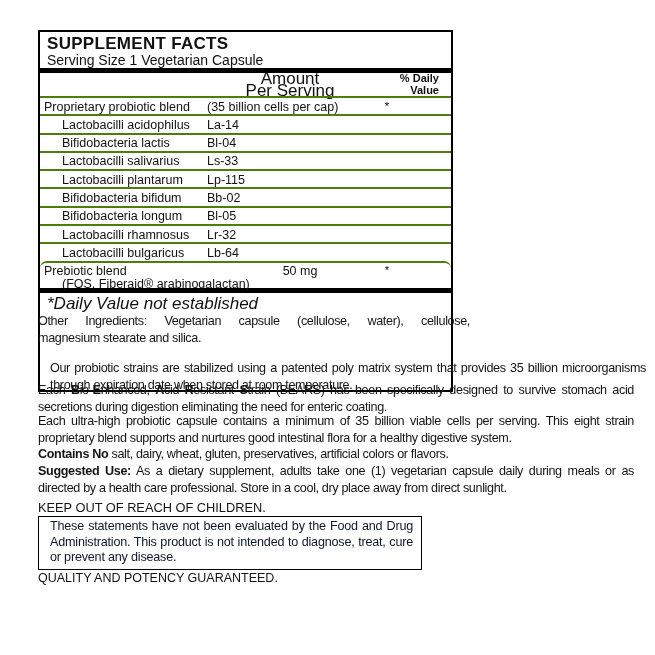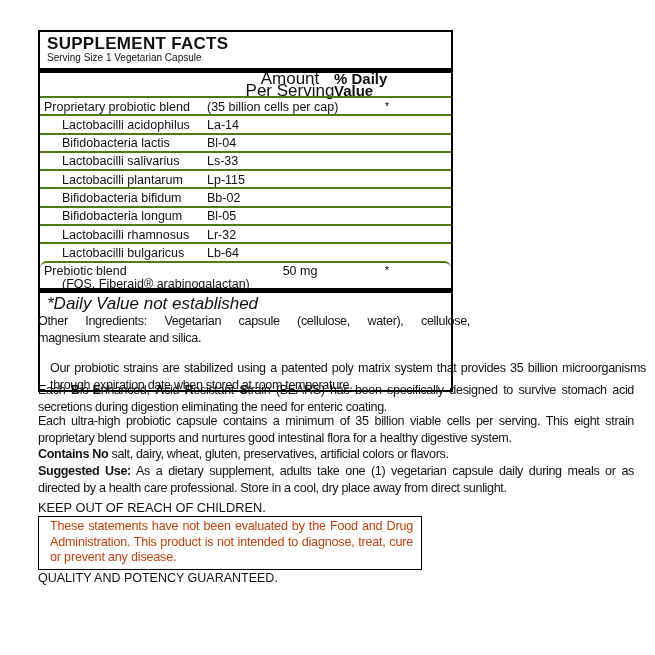--- a/index.html
+++ b/index.html
@@ -5,27 +5,27 @@
   html,body{margin:0;padding:0;background:#ffffff;}
   .page{position:relative;width:655px;height:655px;background:#fff;overflow:hidden;
         font-family:"Liberation Sans","DejaVu Sans",sans-serif;color:#111;}
   .b{font-weight:bold;}
 
   
   .sf-panel{position:absolute;left:38px;top:30px;width:415px;height:362px;
             border:2px solid #000;box-sizing:border-box;background:#fff;}
   .sf-title{position:absolute;left:7px;top:2px;font-size:17px;font-weight:bold;
             letter-spacing:.3px;white-space:nowrap;}
-  .sf-serving{position:absolute;left:7px;top:20px;font-size:10px;white-space:nowrap;}
+  .sf-serving{position:absolute;left:7px;top:20px;font-size:14px;white-space:nowrap;}
   .sf-bar1{position:absolute;left:0;top:36px;width:100%;height:5px;background:#000;}
   .sf-colhead{position:absolute;left:0;top:41px;width:100%;height:23px;}
   .colhead-amount{position:absolute;left:185px;width:130px;text-align:center;
                   font-size:17px;font-weight:normal;line-height:11.5px;}
-  .colhead-dv{position:absolute;left:294px;width:86px;text-align:left;
-              font-size:15px;font-weight:bold;line-height:11.5px;}
+  .colhead-dv{position:absolute;left:313px;width:86px;text-align:right;
+              font-size:11px;font-weight:bold;line-height:11.5px;}
   .sf-rows{position:absolute;left:0;top:64px;width:100%;}
   .sf-row{position:relative;height:18.3px;border-top:2px solid #4d7c0f;box-sizing:border-box;}
   .sf-row.two-line{height:27px;border-radius:7px;}
   .row-name{position:absolute;left:4px;top:1.5px;font-size:12.5px;white-space:nowrap;}
   .row-name.indent{left:22px;}
   .row-sub{position:absolute;left:22px;top:14px;font-size:12.5px;white-space:nowrap;}
   .row-amount{position:absolute;left:167px;top:1.5px;font-size:12.5px;white-space:nowrap;}
   .row-amount.centered{left:200px;width:120px;text-align:center;}
   .row-dv{position:absolute;left:312px;top:1.5px;width:70px;text-align:center;
           font-size:11.5px;}
@@ -40,21 +40,21 @@
   .just-all{text-align:justify;text-align-last:justify;}
   .p-other{top:313px;width:432px;}
   .p-stabilized{top:360px;margin-left:12px;}
   .p-bears{top:382px;}
   .p-ultra{top:413px;}
   .p-contains{top:446px;}
   .p-suggested{top:463px;}
   .p-keepout{top:499px;letter-spacing:0;font-size:12.8px;}
   .disclaimer-box{position:absolute;left:38px;top:516px;width:384px;box-sizing:border-box;
                   border:1.5px solid #000;padding:2px 8px 3px 11px;font-size:12.6px;
-                  line-height:15.6px;letter-spacing:-0.2px;text-align:justify;color:#c2410c;}
+                  line-height:15.6px;letter-spacing:-0.2px;text-align:justify;color:#0f172a;}
   .p-quality{top:570px;letter-spacing:0;font-size:12.5px;}
 </style>
 </head>
 <body>
 
 <div class="page">
 
   <div class="sf-panel">
     <div class="sf-title">SUPPLEMENT FACTS</div>
     <div class="sf-serving">Serving Size 1 Vegetarian Capsule</div>

